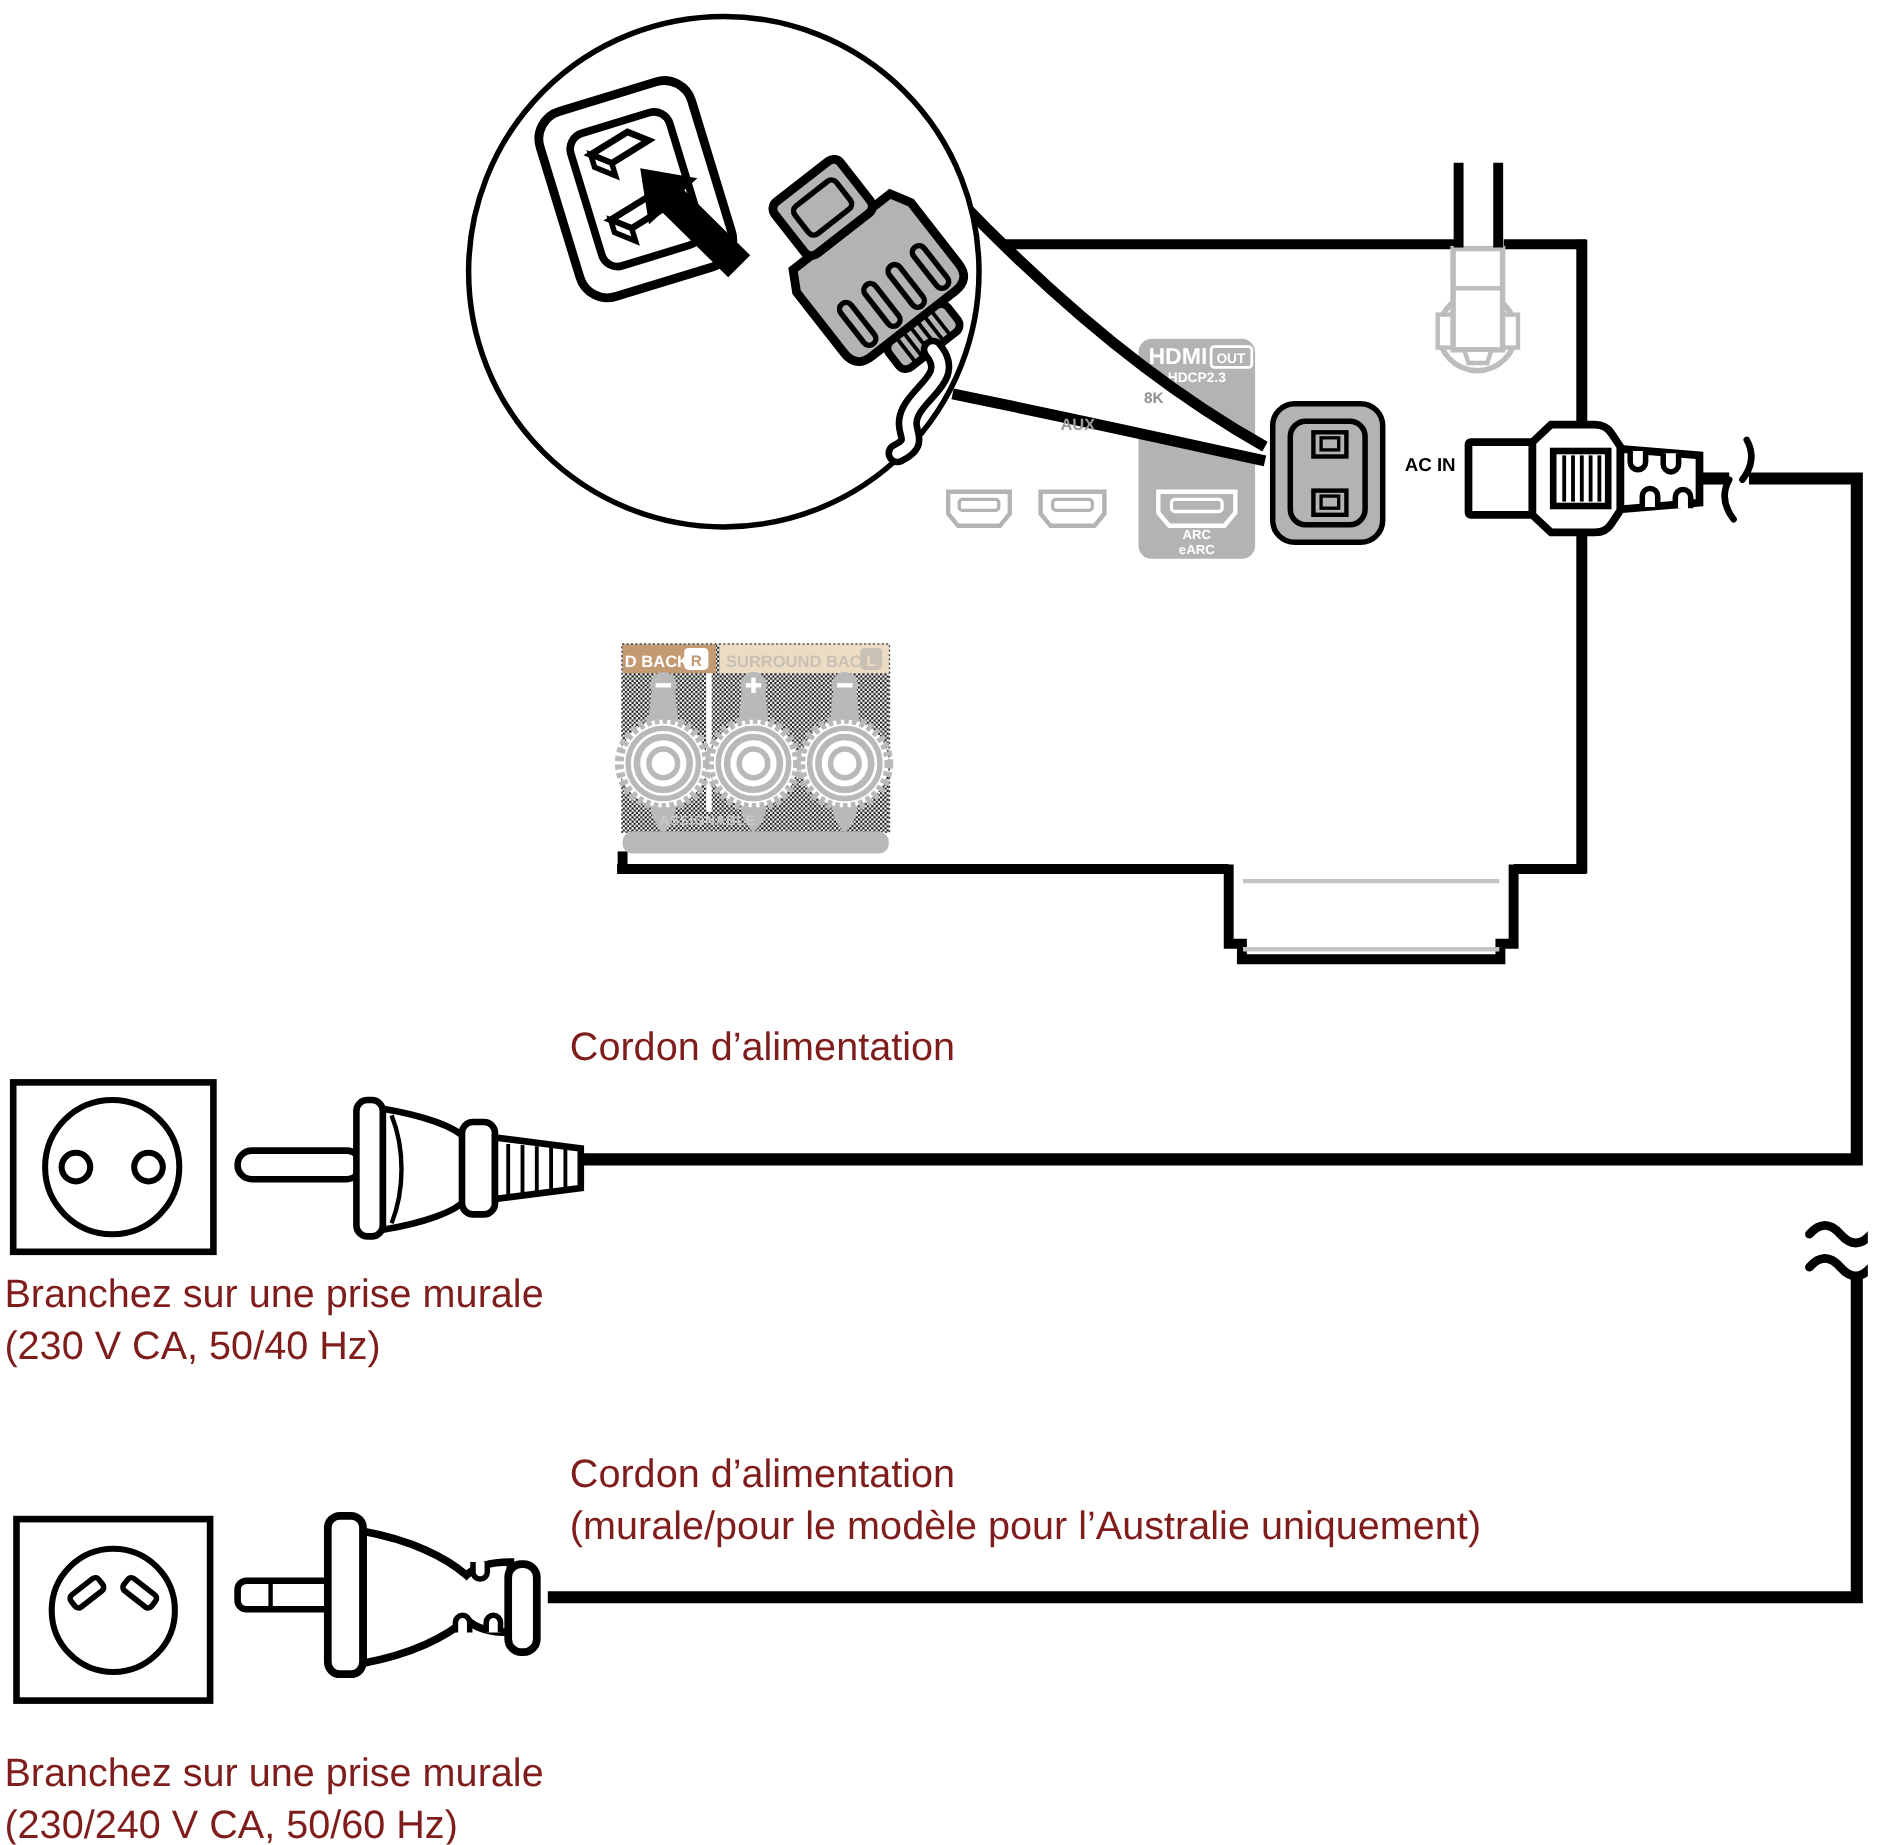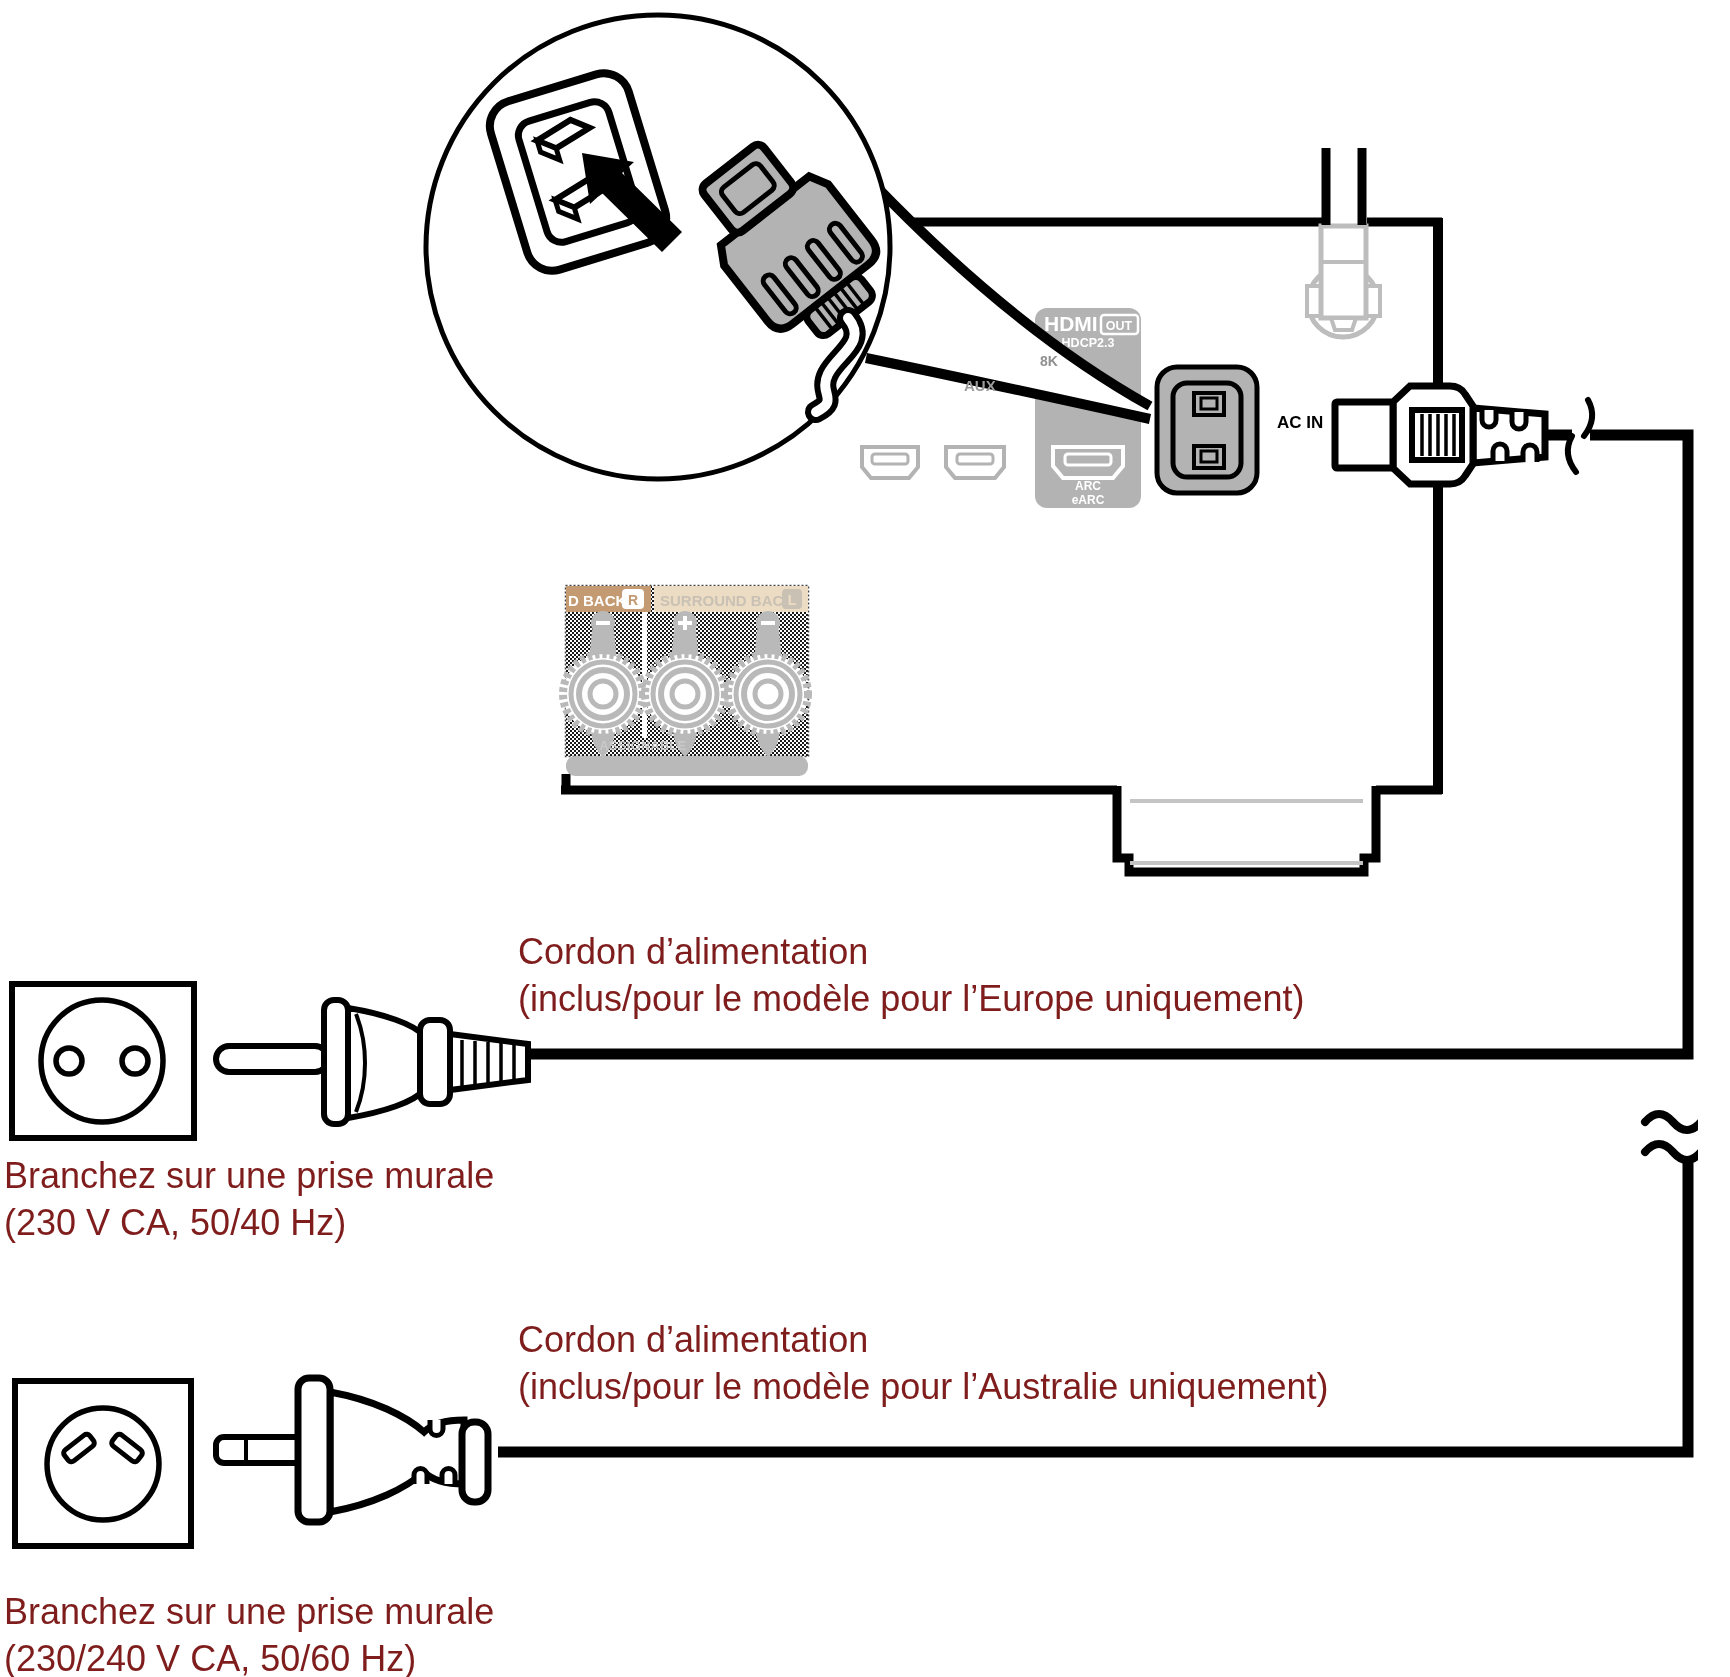--- a/index.html
+++ b/index.html
@@ -248,31 +248,30 @@
 
     <g fill="none" stroke-linecap="round">
       <path d="M848,318 C868,342 838,354 828,374 C818,394 840,400 816,412" stroke="#000" stroke-width="22"></path>
       <path d="M848,318 C868,342 838,354 828,374 C818,394 840,400 816,412" stroke="#ffffff" stroke-width="10"></path>
     </g>
   </g>
 </svg>
 
 <div class="cap" style="left:518px;top:928px">
   <div>Cordon d’alimentation</div>
-  <div>(inclus/pour le modèle pour l’Europe uniquement)</div>
 </div>
 
 <div class="cap" style="left:4px;top:1152px">
   <div>Branchez sur une prise murale</div>
   <div>(230 V CA, 50/40 Hz)</div>
 </div>
 
 <div class="cap" style="left:518px;top:1316px">
   <div>Cordon d’alimentation</div>
-  <div>(inclus/pour le modèle pour l’Australie uniquement)</div>
+  <div>(murale/pour le modèle pour l’Australie uniquement)</div>
 </div>
 
 <div class="cap" style="left:4px;top:1588px">
   <div>Branchez sur une prise murale</div>
   <div>(230/240 V CA, 50/60 Hz)</div>
 </div>
 
 </div>
 
 </body></html>

